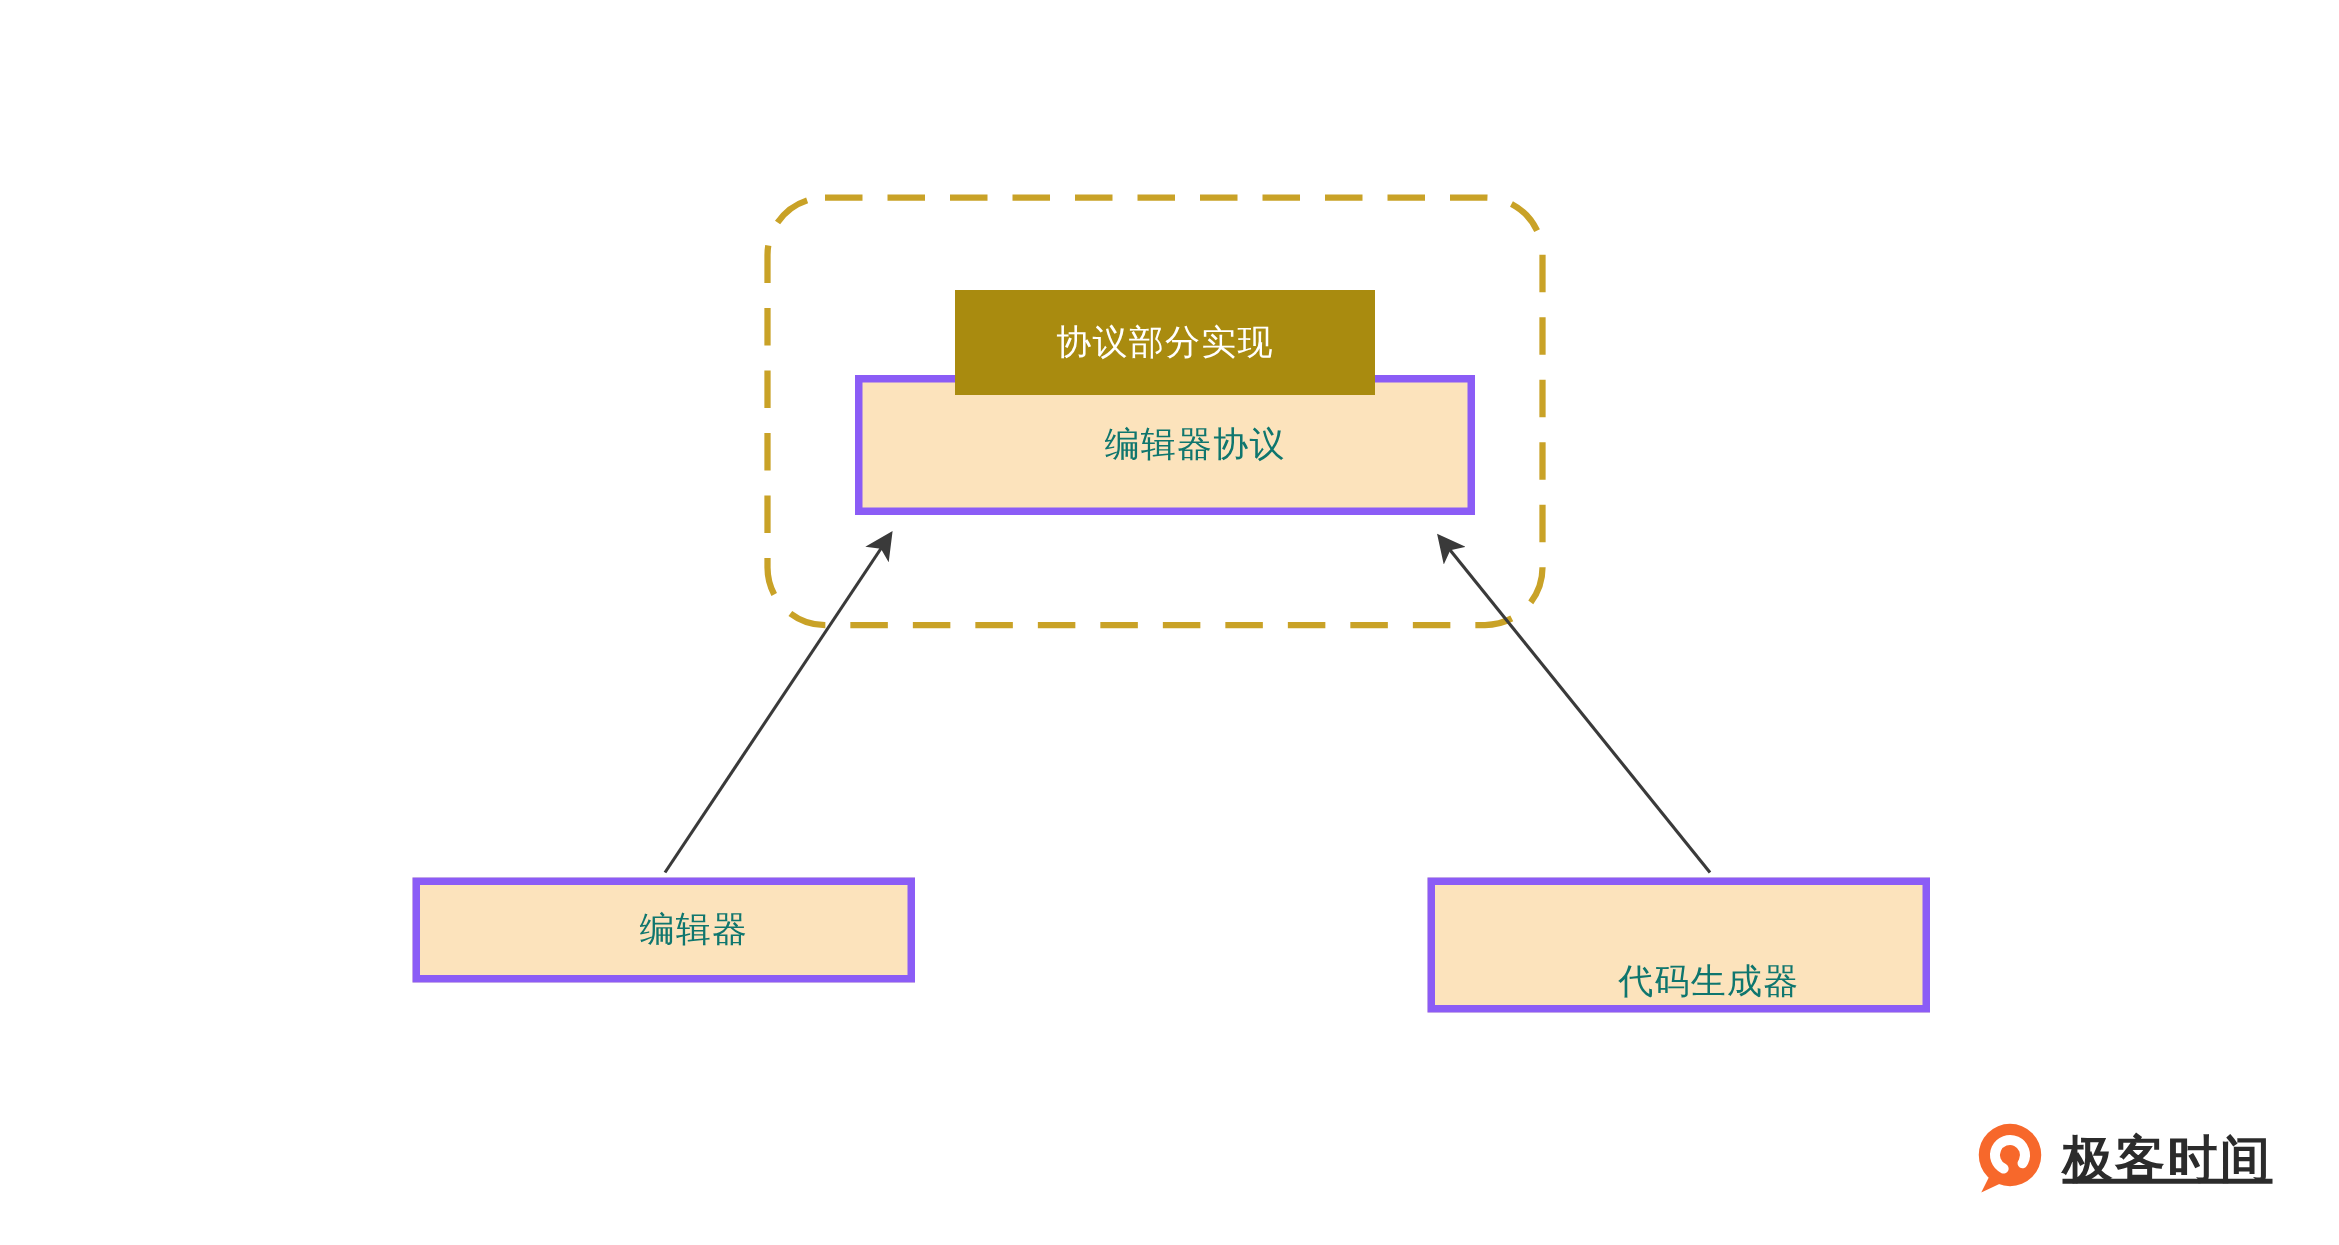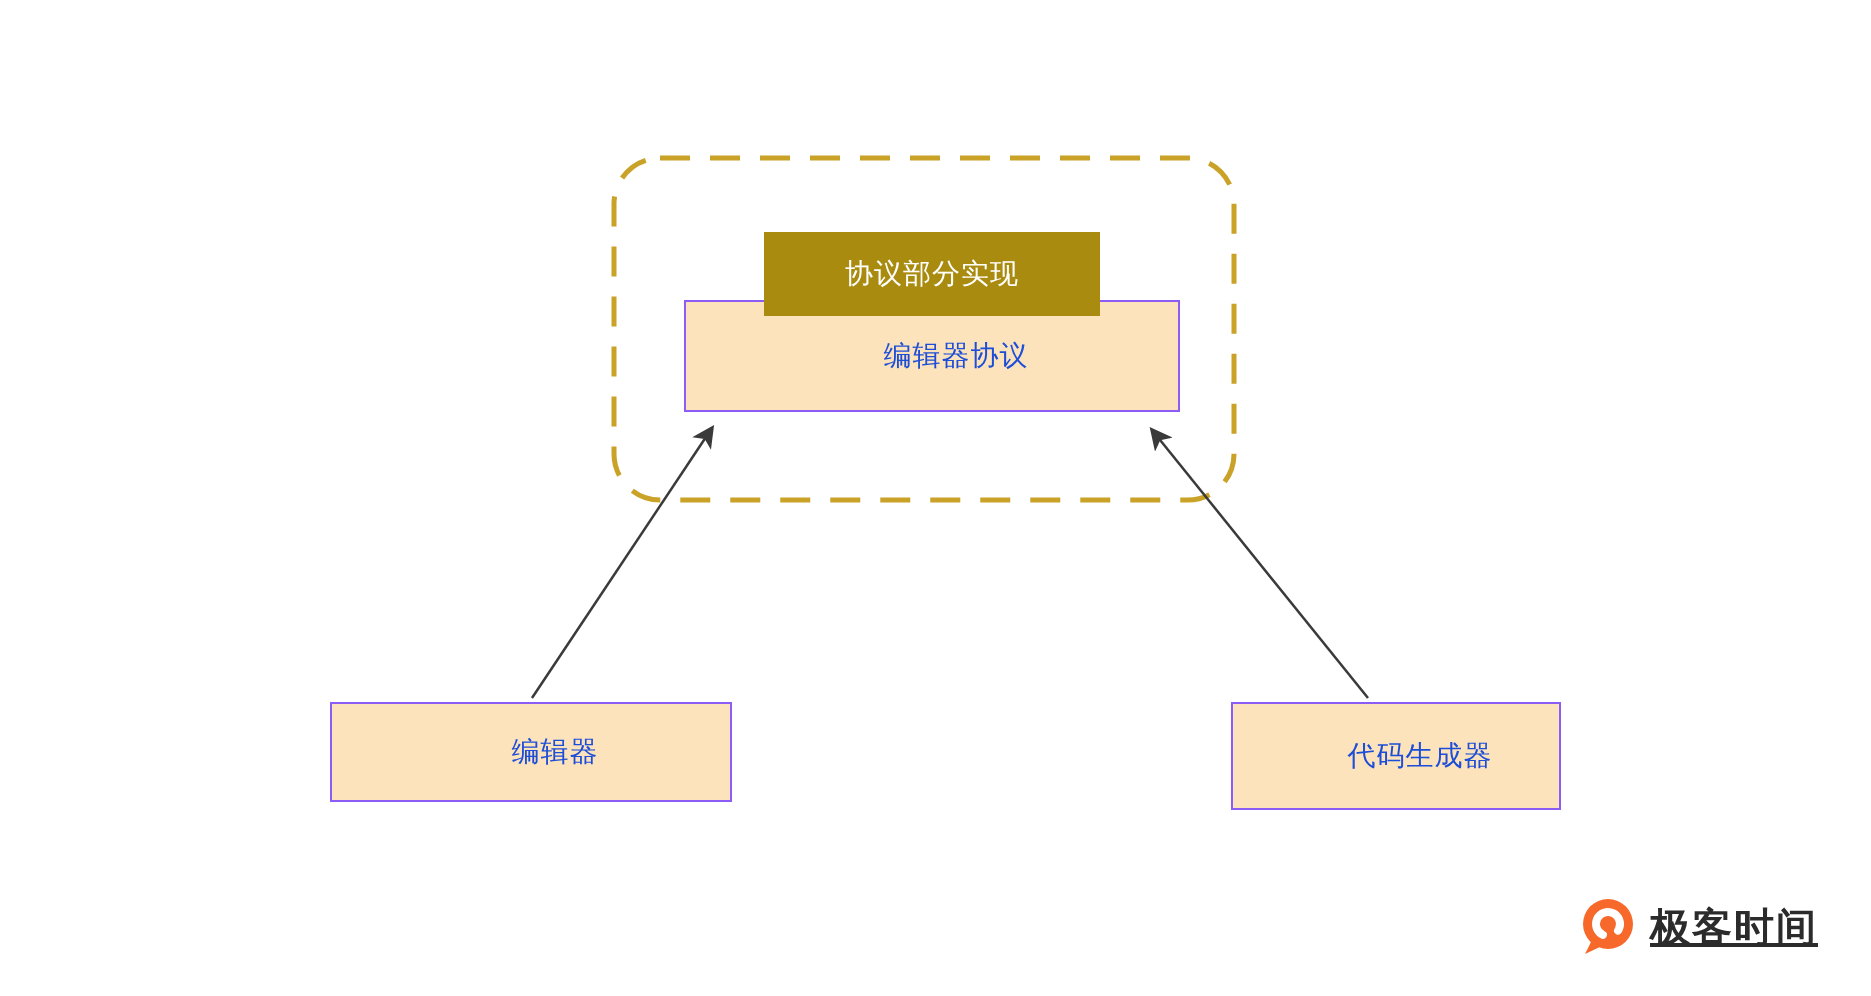--- a/index.html
+++ b/index.html
@@ -31,38 +31,39 @@
   }
   .box-dark {
     left: 764px; top: 232px;
     width: 336px; height: 84px;
     background: #a98b0f;
     color: #ffffff;
     z-index: 3;
   }
   .box-light {
     background: #fce3bc;
-    border: 2px solid #8b5cf6;
-    color: #1d4ed8;
+    border: 6px solid #8b5cf6;
+    color: #0f766e;
     padding-left: 48px;
   }
   .box-protocol {
     left: 684px; top: 300px;
     width: 496px; height: 112px;
     z-index: 2;
   }
   .box-editor {
     left: 330px; top: 702px;
-    width: 402px; height: 100px;
+    width: 402px; height: 84px;
     z-index: 2;
   }
   .box-codegen {
-    left: 1231px; top: 702px;
-    width: 330px; height: 108px;
+    left: 1142px; top: 702px;
+    width: 402px; height: 108px;
     z-index: 2;
+    align-items: flex-end;
   }
   .brand {
     position: absolute;
     left: 1578px; top: 898px;
     display: flex;
     align-items: center;
     gap: 14px;
     z-index: 4;
   }
   .brand-text {

